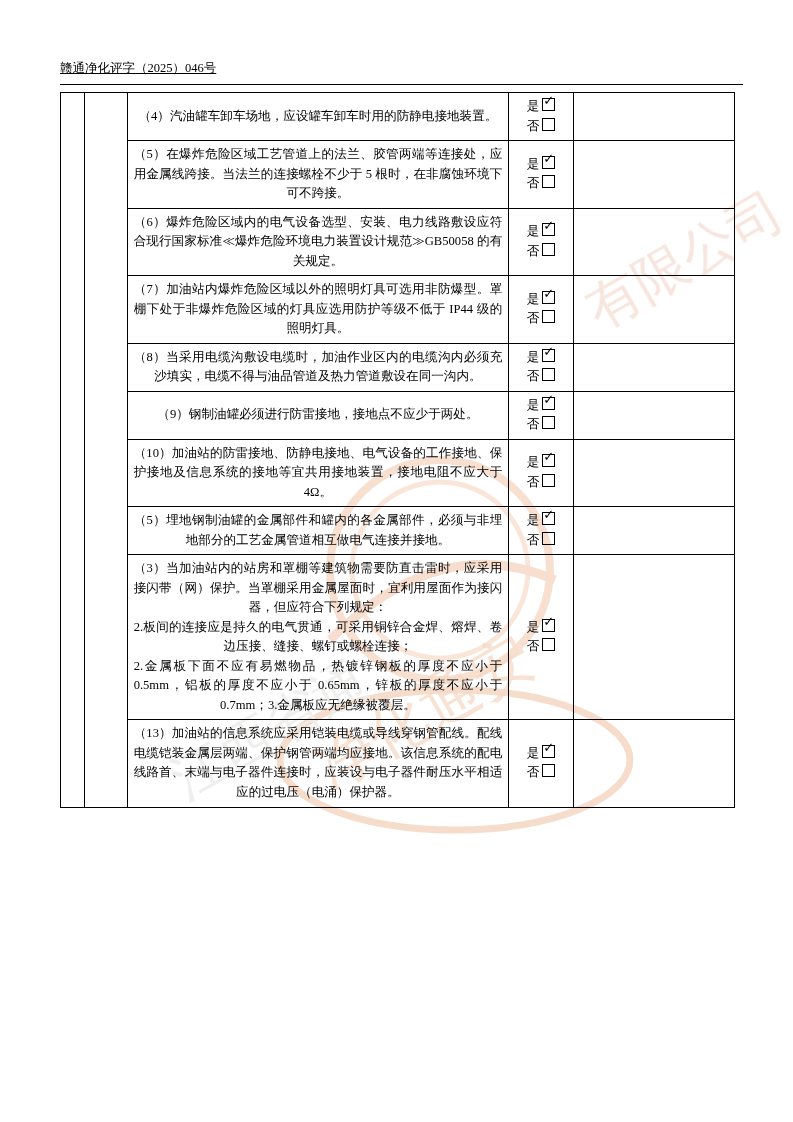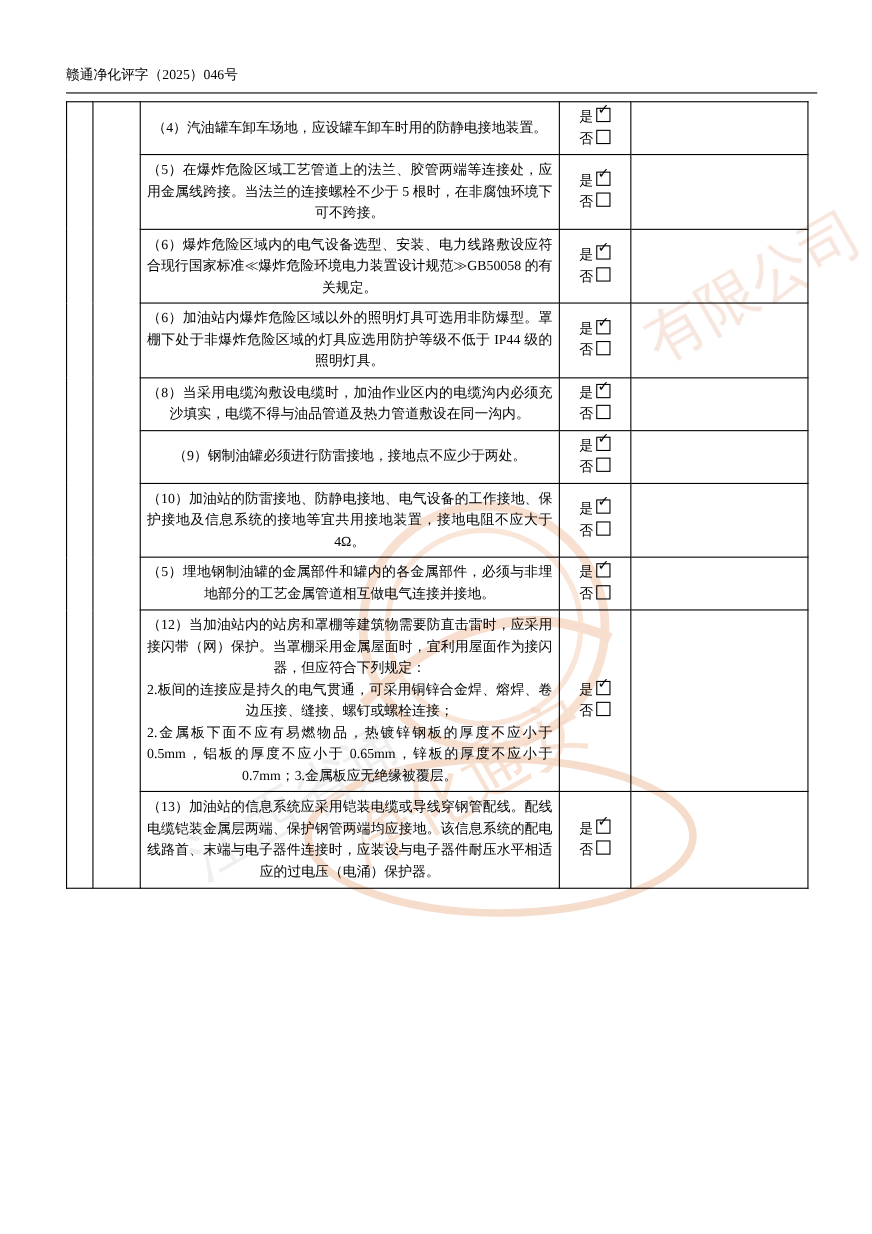--- a/index.html
+++ b/index.html
@@ -36,21 +36,21 @@
     left: 60px;
     right: 50px;
     top: 60px;
     display: flex;
     justify-content: space-between;
     align-items: flex-end;
     font-size: 12.5px;
     z-index: 2;
   }
   .header-left { white-space: nowrap; }
-  .header-right { white-space: nowrap; }
+  .header-right { white-space: nowrap; text-decoration: underline; }
   .header-rule {
     position: absolute;
     left: 60px;
     right: 50px;
     top: 84px;
     border-bottom: 1px solid #000;
     z-index: 2;
   }
 
   
@@ -179,21 +179,21 @@
         <tr>
           <td class="content-cell">（6）爆炸危险区域内的电气设备选型、安装、电力线路敷设应符合现行国家标准≪爆炸危险环境电力装置设计规范≫GB50058 的有关规定。</td>
           <td class="judge-cell">
             <span class="judge-row"><span>是</span><span class="box checked"></span></span>
             <span class="judge-row"><span>否</span><span class="box"></span></span>
           </td>
           <td class="note-cell"></td>
         </tr>
 
         <tr>
-          <td class="content-cell">（6）加油站内爆炸危险区域以外的照明灯具可选用非防爆型。罩棚下处于非爆炸危险区域的灯具应选用防护等级不低于 IP44 级的照明灯具。</td>
+          <td class="content-cell">（7）加油站内爆炸危险区域以外的照明灯具可选用非防爆型。罩棚下处于非爆炸危险区域的灯具应选用防护等级不低于 IP44 级的照明灯具。</td>
           <td class="judge-cell">
             <span class="judge-row"><span>是</span><span class="box checked"></span></span>
             <span class="judge-row"><span>否</span><span class="box"></span></span>
           </td>
           <td class="note-cell"></td>
         </tr>
 
         <tr>
           <td class="content-cell">（8）当采用电缆沟敷设电缆时，加油作业区内的电缆沟内必须充沙填实，电缆不得与油品管道及热力管道敷设在同一沟内。</td>
           <td class="judge-cell">
@@ -225,21 +225,21 @@
           <td class="content-cell">（5）埋地钢制油罐的金属部件和罐内的各金属部件，必须与非埋地部分的工艺金属管道相互做电气连接并接地。</td>
           <td class="judge-cell">
             <span class="judge-row"><span>是</span><span class="box checked"></span></span>
             <span class="judge-row"><span>否</span><span class="box"></span></span>
           </td>
           <td class="note-cell"></td>
         </tr>
 
         <tr>
           <td class="content-cell">
-            <span class="sub-line">（12）当加油站内的站房和罩棚等建筑物需要防直击雷时，应采用接闪带（网）保护。当罩棚采用金属屋面时，宜利用屋面作为接闪器，但应符合下列规定：</span>
+            <span class="sub-line">（3）当加油站内的站房和罩棚等建筑物需要防直击雷时，应采用接闪带（网）保护。当罩棚采用金属屋面时，宜利用屋面作为接闪器，但应符合下列规定：</span>
             <span class="sub-line">2.板间的连接应是持久的电气贯通，可采用铜锌合金焊、熔焊、卷边压接、缝接、螺钉或螺栓连接；</span>
             <span class="sub-line">2.金属板下面不应有易燃物品，热镀锌钢板的厚度不应小于 0.5mm，铝板的厚度不应小于 0.65mm，锌板的厚度不应小于 0.7mm；3.金属板应无绝缘被覆层。</span>
           </td>
           <td class="judge-cell">
             <span class="judge-row"><span>是</span><span class="box checked"></span></span>
             <span class="judge-row"><span>否</span><span class="box"></span></span>
           </td>
           <td class="note-cell"></td>
         </tr>
 

